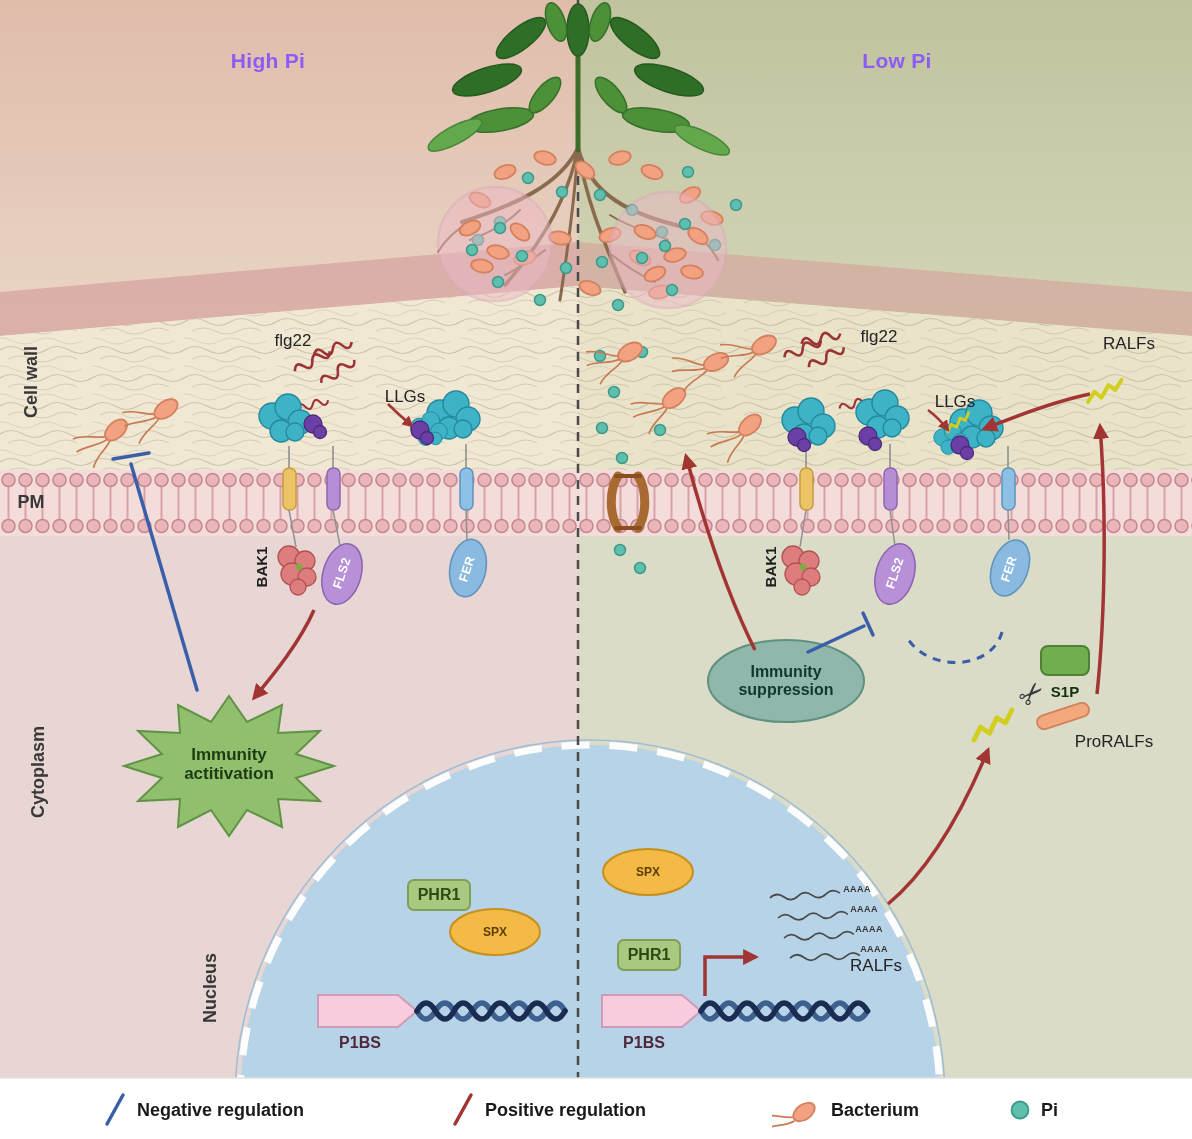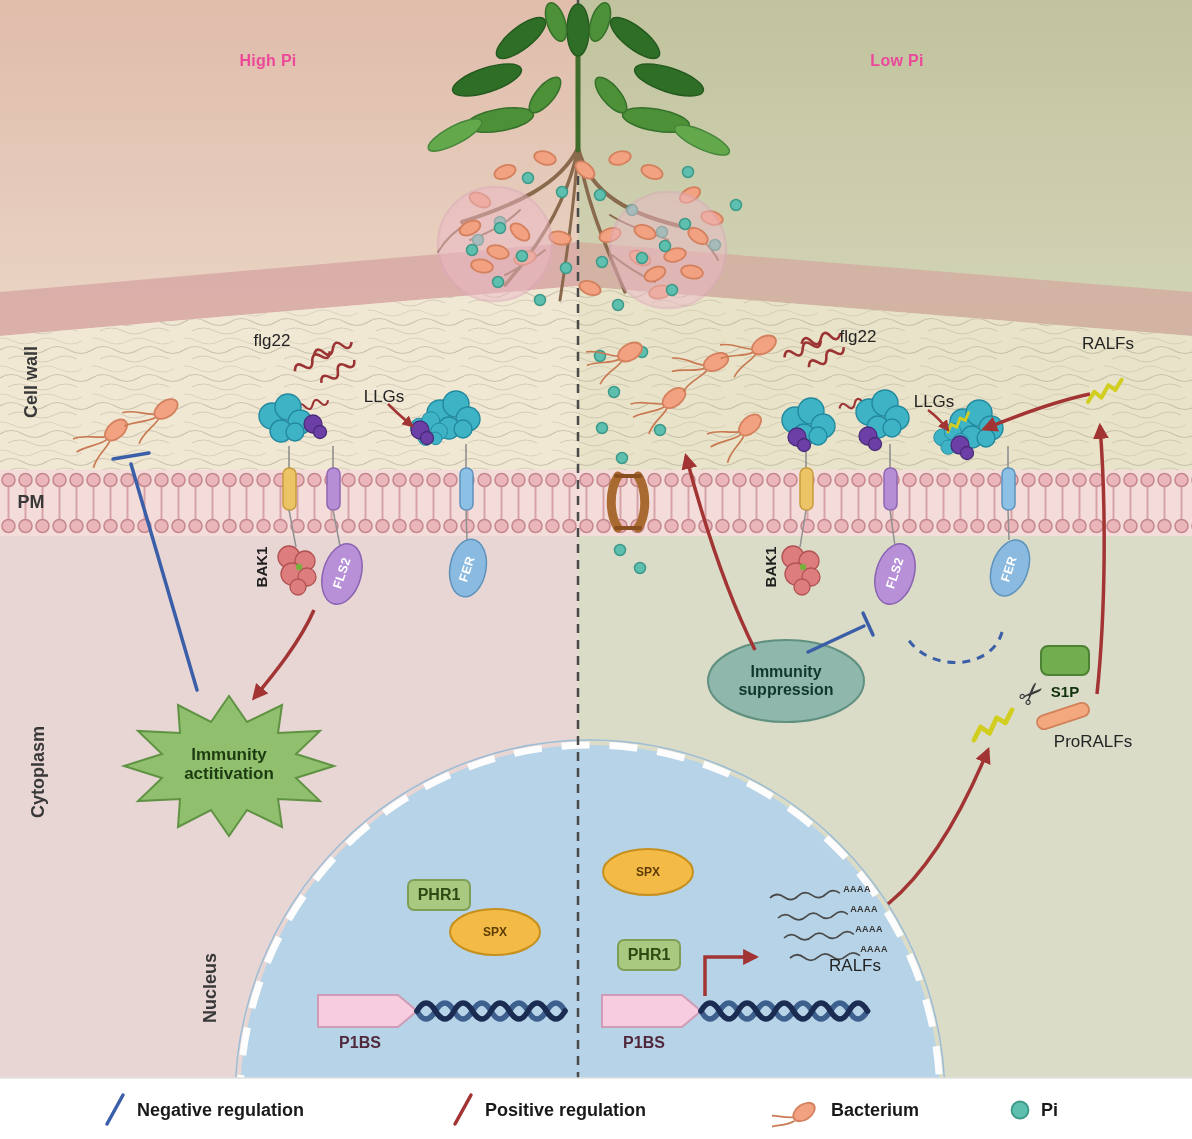--- a/index.html
+++ b/index.html
@@ -2,23 +2,23 @@
 <html><head>
 <meta charset="utf-8">
 <style>
   html,body{margin:0;padding:0;background:#fff;}
   .stage{position:relative;width:1192px;height:1139px;overflow:hidden;background:#fff;
          font-family:"Liberation Sans",sans-serif;}
   svg.scene{position:absolute;left:0;top:0;}
   .lbl{position:absolute;transform:translate(-50%,-50%);white-space:nowrap;pointer-events:none;}
   .r90{transform:translate(-50%,-50%) rotate(-90deg);}
   .r72{transform:translate(-50%,-50%) rotate(-72deg);}
-  .t-title{font-size:16px;font-weight:700;color:#ec4899;letter-spacing:.3px;}
+  .t-title{font-size:21px;font-weight:700;color:#8b5cf6;letter-spacing:.3px;}
   .t-side{font-size:18px;font-weight:700;color:#383838;}
-  .t-mol{font-size:17px;font-weight:500;color:#242424;}
+  .t-mol{font-size:17px;font-weight:500;color:#242424;margin-left:21px;}
   .t-molb{font-size:15px;font-weight:700;color:#1e1e1e;}
   .t-white{font-size:12.5px;font-weight:700;color:#fff;letter-spacing:.4px;}
   .t-s1p{font-size:15px;font-weight:700;color:#11310a;}
   .t-green{font-size:16px;font-weight:700;color:#2c4a12;}
   .t-yellow{font-size:12px;font-weight:700;color:#5e3c06;}
   .t-pink{font-size:16px;font-weight:700;color:#50283c;margin-top:32px;}
   .t-burst{font-size:17px;font-weight:700;color:#1d3a10;text-align:center;line-height:1.12;}
   .t-supp{font-size:16px;font-weight:700;color:#10382c;text-align:center;line-height:1.15;}
   .t-polya{font-size:9px;font-weight:600;color:#333;letter-spacing:.4px;}
   .legend-item{position:absolute;display:flex;align-items:center;gap:9px;

